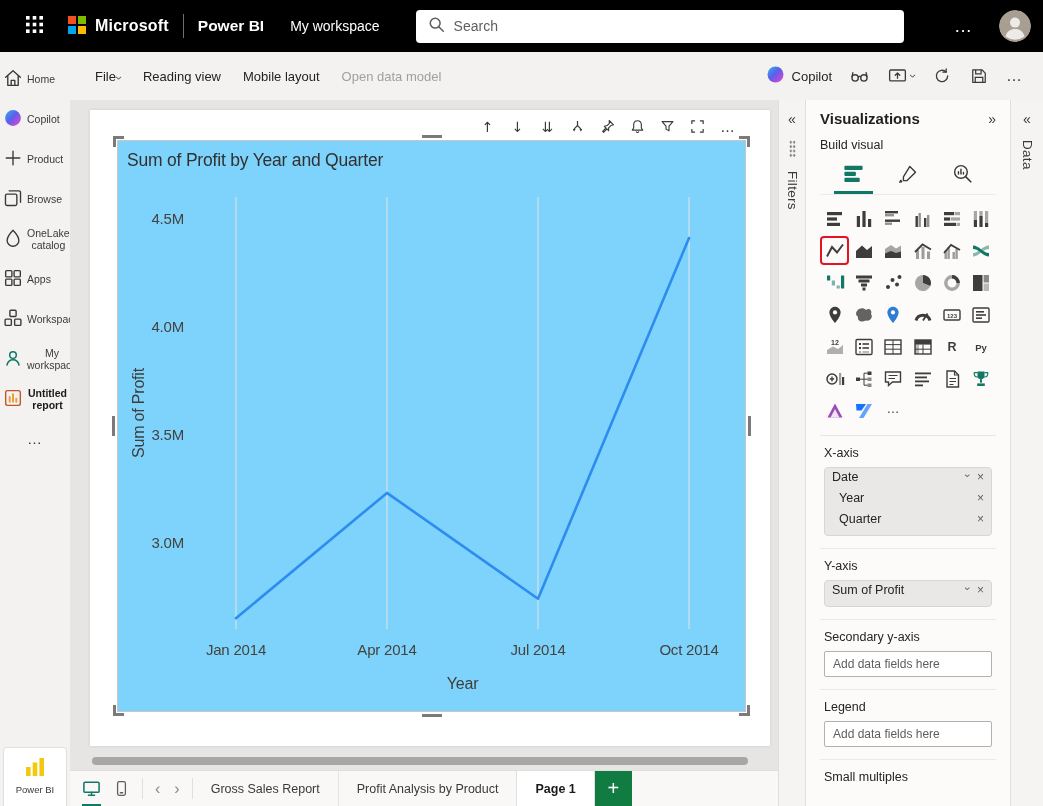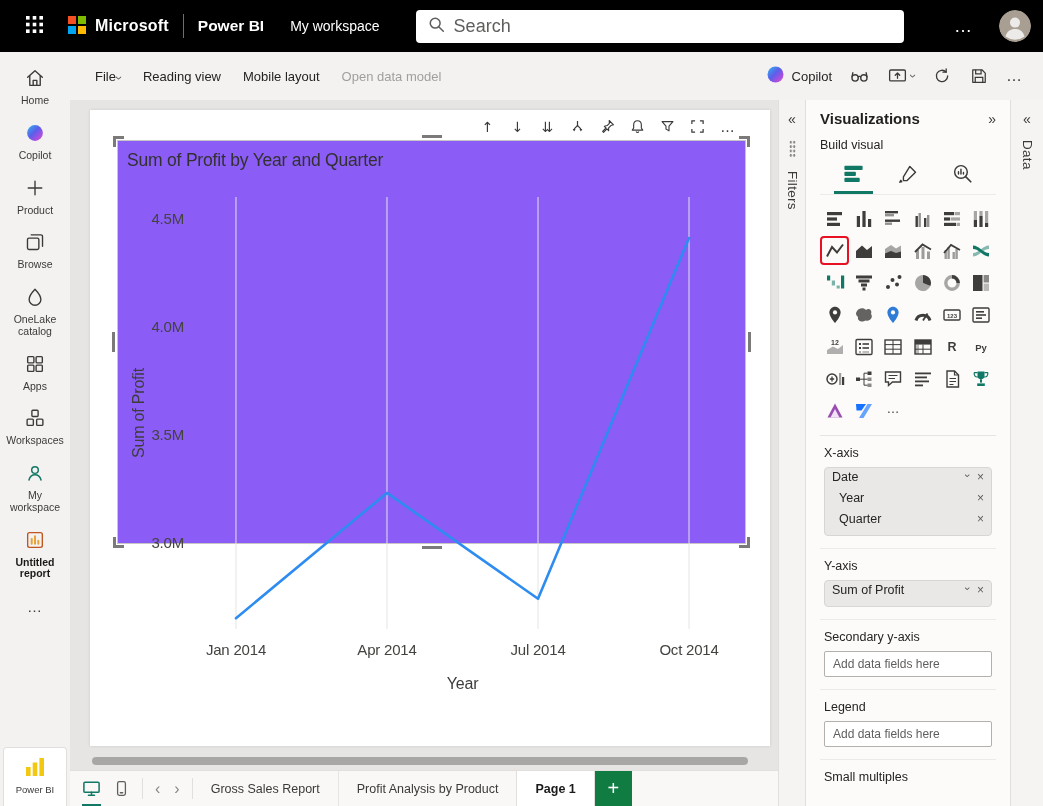--- a/index.html
+++ b/index.html
@@ -7,30 +7,30 @@
 
 
 .topbar{height:52px;background:#000000;display:flex;align-items:center;color:#fff}
 .waffle{width:68px;height:52px;display:flex;align-items:center;justify-content:center;cursor:pointer;flex:none}
 .ms-brand{display:flex;align-items:center;gap:9px;flex:none}
 .ms-word{font-size:16px;font-weight:700;letter-spacing:.2px}
 .tb-div{width:1px;height:24px;background:#6e6e6e;margin:0 14px;flex:none}
 .product{font-size:15.5px;font-weight:700;flex:none}
 .ws{font-size:14px;margin-left:26px;flex:none;cursor:pointer}
 .searchbox{width:488px;height:33px;background:#fff;border-radius:4px;display:flex;align-items:center;gap:9px;padding:0 12px;margin-left:36px;flex:none}
-.searchbox input{flex:1;border:none;outline:none;font-size:18px;color:#252423;font-family:inherit;background:transparent}
+.searchbox input{flex:1;border:none;outline:none;font-size:14px;color:#252423;font-family:inherit;background:transparent}
 .searchbox input::placeholder{color:#605e5c}
 .tb-sp{flex:1}
 .top-more{font-size:18px;letter-spacing:1px;margin-right:26px;cursor:pointer}
 .avatar{width:32px;height:32px;border-radius:50%;overflow:hidden;margin-right:12px;cursor:pointer;flex:none}
 
 
 .shell{display:flex;height:754px}
 .sidebar{width:70px;background:#f3f2f1;flex:none;display:flex;flex-direction:column;align-items:center;padding-top:8px}
-.side-item{width:68px;padding:7px 1px 8px;display:flex;flex-direction:column;align-items:center;gap:3px;cursor:pointer;text-align:center}
+.side-item{width:68px;padding:7px 1px 8px;display:flex;flex-direction:row;align-items:center;gap:3px;cursor:pointer;text-align:center}
 .side-lbl{font-size:10.5px;color:#3b3a39;line-height:1.12}
 .side-item.active .side-lbl{font-weight:700;color:#1b1a19}
 .side-more{font-size:15px;color:#3b3a39;margin-top:10px;cursor:pointer;letter-spacing:1px}
 .pbi-badge{margin-top:auto;width:64px;background:#fff;border:1px solid #e1dfdd;border-bottom:none;border-radius:4px 4px 0 0;display:flex;flex-direction:column;align-items:center;gap:2px;padding:8px 2px 10px}
 .pbi-badge .side-lbl{font-size:9.5px}
 
 
 .main{flex:1;display:flex;flex-direction:column;min-width:0}
 .ribbon{height:48px;background:#f3f2f1;display:flex;align-items:center;padding:0 12px 0 14px;flex:none}
 .rb-item{font-size:13px;padding:7px 11px;border-radius:4px;cursor:pointer;display:flex;align-items:flex-end;gap:1px;color:#252423}
@@ -41,21 +41,21 @@
 .rb-ic{display:flex;align-items:center;cursor:pointer;gap:3px}
 .rb-more{font-size:16px;color:#3b3a39;cursor:pointer;letter-spacing:1px}
 
 
 .workarea{flex:1;display:flex;min-height:0}
 .canvas-col{width:708px;flex:none;display:flex;flex-direction:column}
 .canvas{flex:1;position:relative;background:#e7e5e3;min-height:0}
 .page{position:absolute;left:20px;top:10px;width:680px;height:636px;background:#fff;box-shadow:0 0 3px rgba(0,0,0,.12)}
 .vh{position:absolute;top:8px;right:34px;display:flex;align-items:center;gap:13px}
 .vh-ic{width:17px;height:17px;display:flex;align-items:center;justify-content:center;font-size:14px;color:#3b3a39;cursor:pointer;font-family:"DejaVu Sans",sans-serif}
-.visual{position:absolute;left:27px;top:30px;width:629px;height:404px;border:1px solid #c8c6c4;background:#8b5cf6}
+.visual{position:absolute;left:27px;top:30px;width:629px;height:572px;border:1px solid #c8c6c4;background:#7dd3fc}
 .vtitle{font-size:17.5px;color:#323130;padding:9px 0 0 9px;letter-spacing:-.2px;white-space:nowrap}
 #chart-svg{position:absolute;left:0;top:42px;width:627px;height:522px}
 #chart-svg text{font-family:"Liberation Sans","DejaVu Sans",sans-serif;letter-spacing:-.2px}
 .hd{position:absolute;background:#7c7a78}
 .hd.tl,.hd.tr,.hd.bl,.hd.br{width:11px;height:11px;background:transparent}
 .hd.tl{left:-5px;top:-5px;border-left:3px solid #7c7a78;border-top:3px solid #7c7a78}
 .hd.tr{right:-5px;top:-5px;border-right:3px solid #7c7a78;border-top:3px solid #7c7a78}
 .hd.bl{left:-5px;bottom:-5px;border-left:3px solid #7c7a78;border-bottom:3px solid #7c7a78}
 .hd.br{right:-5px;bottom:-5px;border-right:3px solid #7c7a78;border-bottom:3px solid #7c7a78}
 .hd.t{top:-6px;left:50%;width:20px;height:3px;margin-left:-10px}

